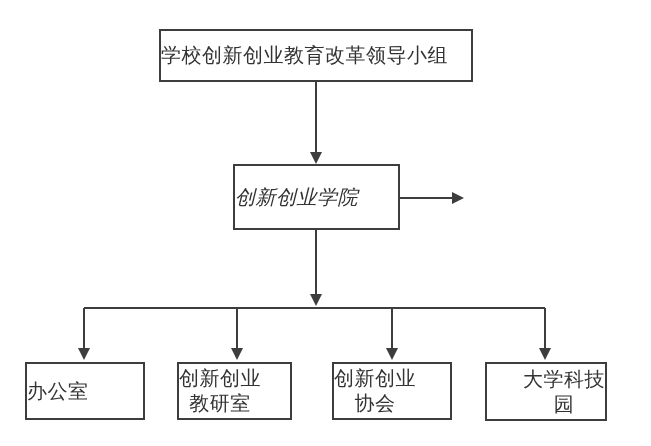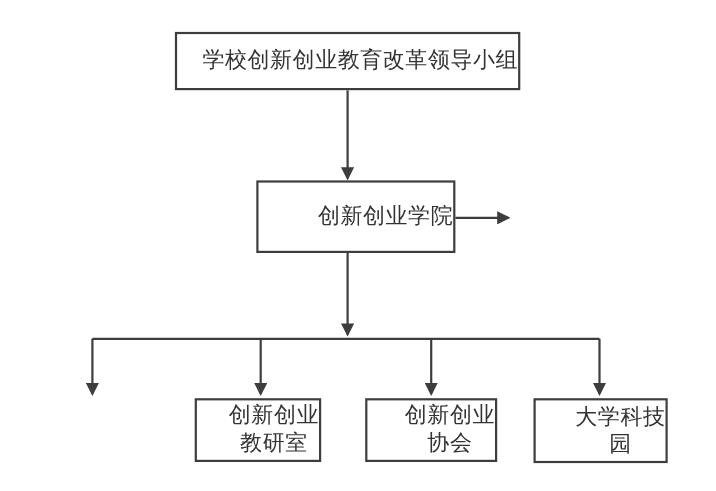--- a/index.html
+++ b/index.html
@@ -16,30 +16,30 @@
     left: 0; top: 0;
     width: 651px; height: 446px;
   }
   .box {
     position: absolute;
     box-sizing: border-box;
     border: 2px solid #3d3d3d;
     background: #ffffff;
     display: flex;
     align-items: center;
-    justify-content: flex-end;
+    justify-content: flex-start;
     text-align: center;
     white-space: pre-line;
     font-size: 20px;
     line-height: 1.25;
     color: #333333;
     letter-spacing: 0.5px;
   }
   .box-root        { left: 159px; top: 29px;  width: 314px; height: 53px; }
-  .box-college     { left: 233px; top: 164px; width: 181px; height: 66px; }
+  .box-college     { left: 233px; top: 164px; width: 167px; height: 66px; font-style: italic; }
   .box-secondary   { left: 465px; top: 163px; width: 162px; height: 67px; }
   .box-office      { left: 25px;  top: 362px; width: 120px; height: 58px; }
   .box-teaching    { left: 177px; top: 362px; width: 115px; height: 58px; }
   .box-association { left: 332px; top: 362px; width: 120px; height: 58px; }
   .box-park        { left: 485px; top: 362px; width: 122px; height: 59px; padding-left: 36px; }
 </style>
 </head>
 <body>
 
 <div class="canvas">
@@ -69,20 +69,23 @@
 
   <div class="box box-root">
     <span>学校创新创业教育改革领导小组</span>
   </div>
 
   <div class="box box-college">
     <span>创新创业学院</span>
   </div>
 
 
+  <div class="box box-office">
+    <span>办公室</span>
+  </div>
 
   <div class="box box-teaching">
     <span>创新创业
 教研室</span>
   </div>
 
   <div class="box box-association">
     <span>创新创业
 协会</span>
   </div>

